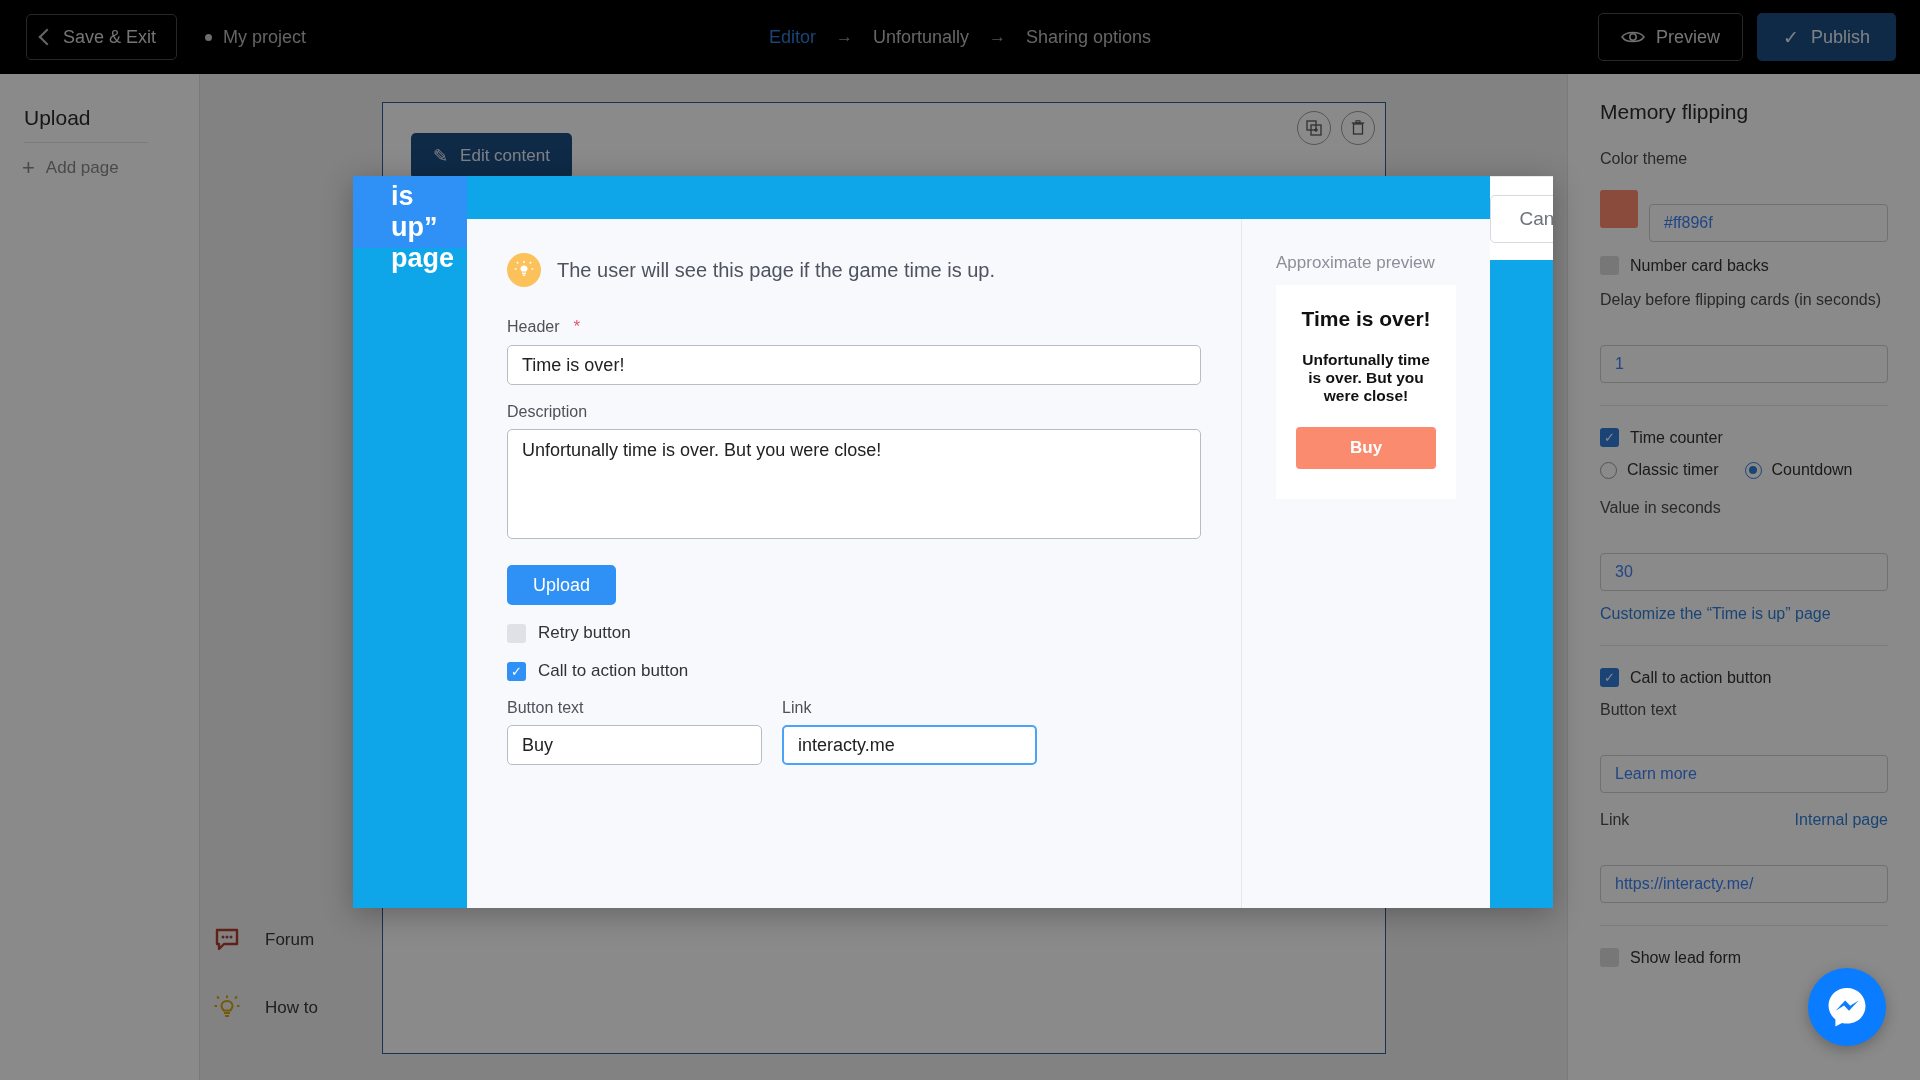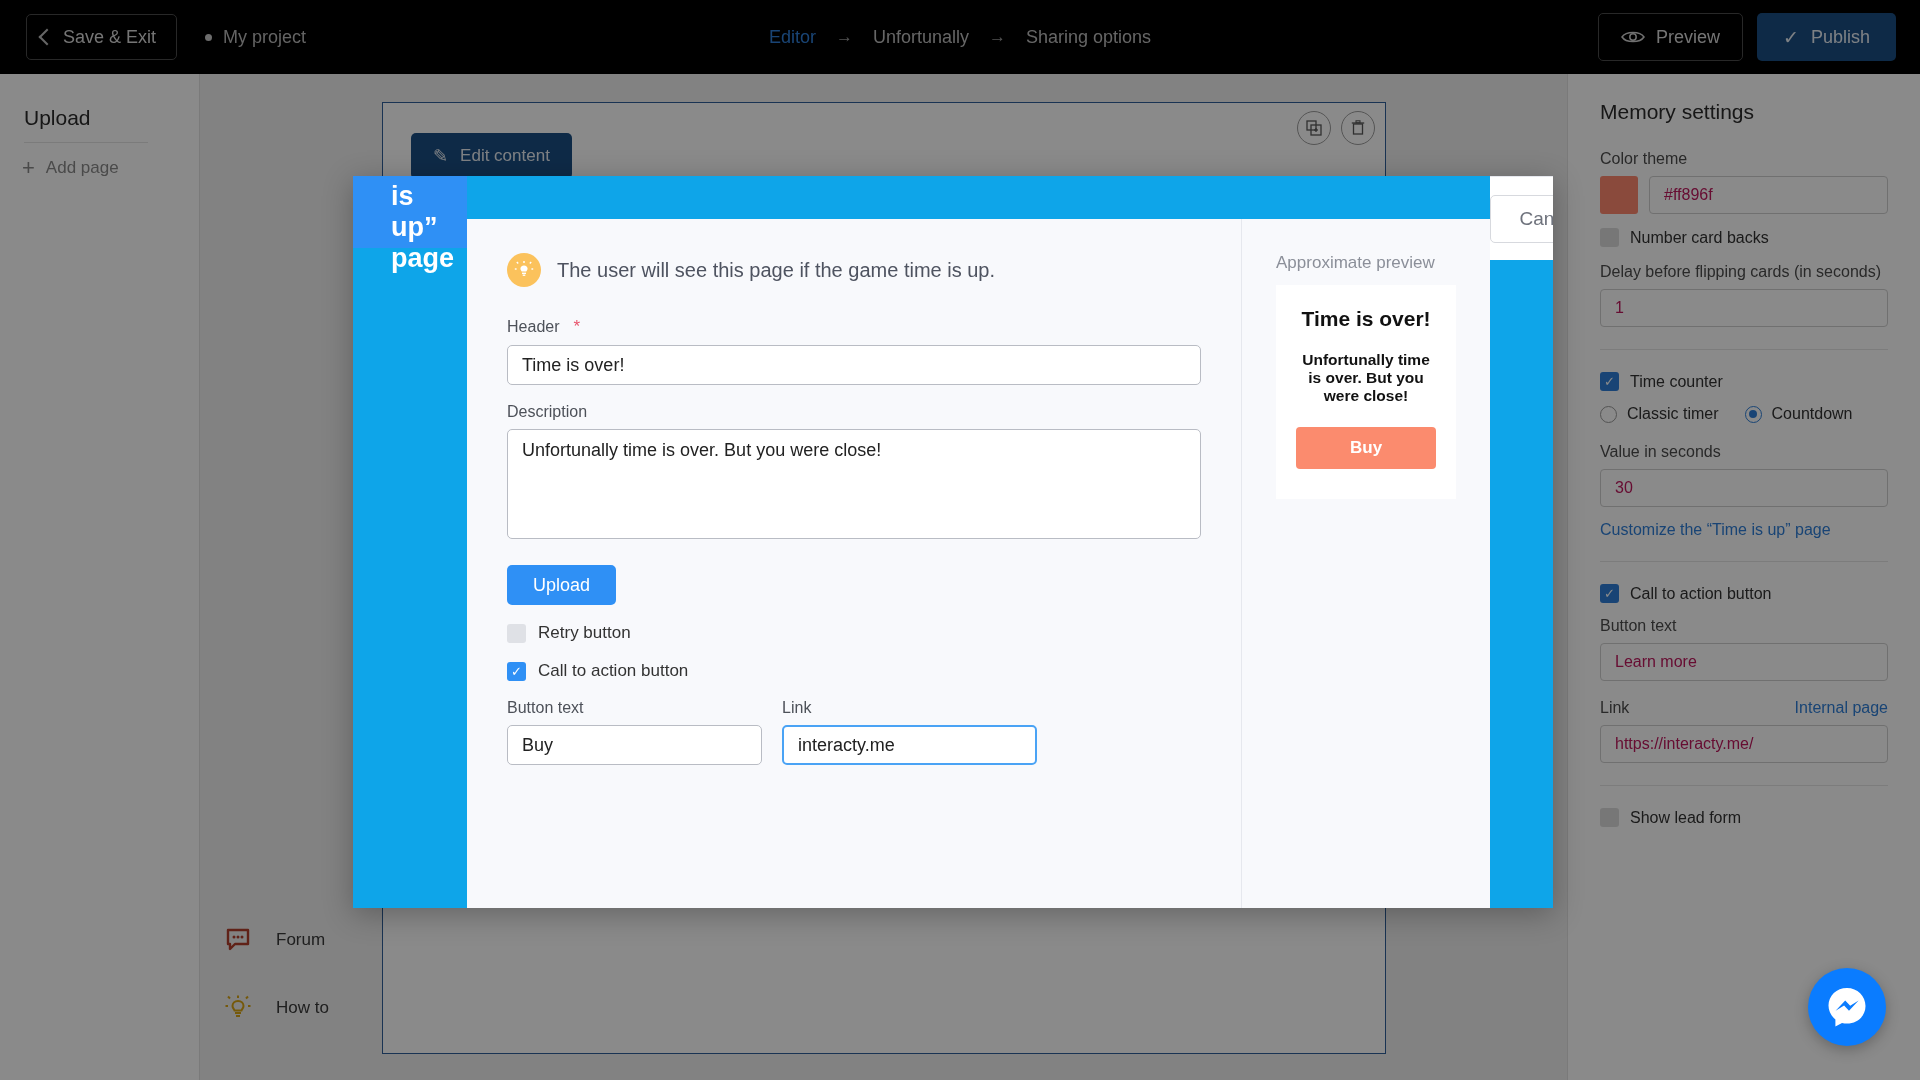--- a/index.html
+++ b/index.html
@@ -68,21 +68,21 @@
   .home-glyph:after{ content:""; position:absolute; left:8px; top:14px; width:18px; height:16px; background:#ffffff;}
   .dots-badge {
     position:absolute; right: 8px; bottom: 9px; width: 26px; height: 26px; border-radius: 50%;
     background: #6e6e6e; color: #fff; display:flex; align-items:center; justify-content:center;
     font-size: 15px; letter-spacing: 1px; line-height: 0;
   }
   .card-divider { margin: 12px 0 0 24px; width: 124px; height: 1px; background: #e3e3e3; }
   .add-page { margin: 14px 0 0 22px; display: flex; align-items: center; gap: 11px; color: #8a8a8a; font-size: 17px; cursor: pointer;}
   .plus-glyph { font-size: 22px; color: #8a8a8a; line-height: 1; }
 
-  .help-stack { position: absolute; left: 212px; bottom: 30px; width: 200px; }
+  .help-stack { position: absolute; left: 201px; bottom: 30px; width: 200px; }
   .help-row { display:flex; align-items:center; margin-bottom: 16px; cursor:pointer; }
   .help-circle { width: 52px; height: 52px; border-radius: 50%; background: #f0f0f0;
     display:flex; align-items:center; justify-content:center; }
   .help-pill { margin-left: -6px; height: 38px; padding: 0 18px; border-radius: 19px; background: #f0f0f0;
     display:flex; align-items:center; font-size: 17px; color: #3a3a3a; }
 
   
   .canvas-area { position:absolute; left:200px; top:74px; width:1367px; height:1006px; background:#f0f0f0; }
   .canvas-block {
     position:absolute; left: 182px; top: 28px; width: 1004px; height: 952px;
@@ -105,22 +105,23 @@
   .right-sidebar {
     position:absolute; right: 0; top: 74px; width: 353px; height: 1006px;
     background: #ffffff; border-left: 1px solid #e2e2e2; padding: 26px 32px 0 32px;
   }
   .rs-title { font-size: 21px; color: #2b2b2b; margin-bottom: 26px; }
   .rs-label { font-size: 16px; color: #4d4d4d; margin-bottom: 8px; }
   .rs-row { display:flex; align-items:center; gap: 11px; margin-bottom: 14px; }
   .color-swatch { width: 38px; height: 38px; border-radius: 3px; flex: 0 0 auto; cursor:pointer; }
   .rs-input {
     width: 100%; height: 38px; border: 1px solid #cfcfcf; border-radius: 4px;
-    padding: 0 14px; font-size: 16px; color: #be185d; background: #fff;
+    padding: 0 14px; font-size: 16px; color: #3b82f6; background: #fff;
     font-family: "Liberation Sans", sans-serif;
+    margin-top: 28px;
   }
   .cbx { width: 19px; height: 19px; border-radius: 3px; flex:0 0 auto; display:flex; align-items:center; justify-content:center; cursor:pointer;}
   .cbx.off { background: #dcdcdc; }
   .cbx.on { background: #2f7fd8; color:#fff; font-size: 13px; }
   .cbx-label { font-size: 16px; color: #333; }
   .rs-section { margin-top: 22px; padding-top: 22px; border-top: 1px solid #e6e6e6; }
   .radio-row { display:flex; align-items:center; gap: 26px; margin: 14px 0 20px 0; }
   .radio { display:flex; align-items:center; gap: 10px; font-size: 16px; color: #333; cursor:pointer;}
   .rdot { width: 17px; height: 17px; border-radius:50%; border: 1.5px solid #9a9a9a; display:inline-block; position:relative;}
   .rdot.sel { border-color: #2f7fd8; }
@@ -269,21 +270,21 @@
           <line x1="26.5" y1="12" x2="24" y2="12" stroke="#d9a515" stroke-width="2"></line>
           <line x1="6" y1="4.5" x2="4" y2="2.5" stroke="#d9a515" stroke-width="2"></line>
           <line x1="22" y1="4.5" x2="24" y2="2.5" stroke="#d9a515" stroke-width="2"></line>
         </svg>
       </div>
       <div class="help-pill">How to</div>
     </div>
   </div>
 
   <div class="right-sidebar">
-    <div class="rs-title">Memory settings</div>
+    <div class="rs-title">Memory flipping</div>
 
     <div class="rs-label">Color theme</div>
     <div class="rs-row">
       <div class="color-swatch" id="swatch" style="background: rgb(255, 137, 111);"></div>
       <input class="rs-input" value="#ff896f" style="">
     </div>
 
     <div class="rs-row" style="margin-bottom:16px;">
       <div class="cbx off"></div>
       <div class="cbx-label">Number card backs</div>

